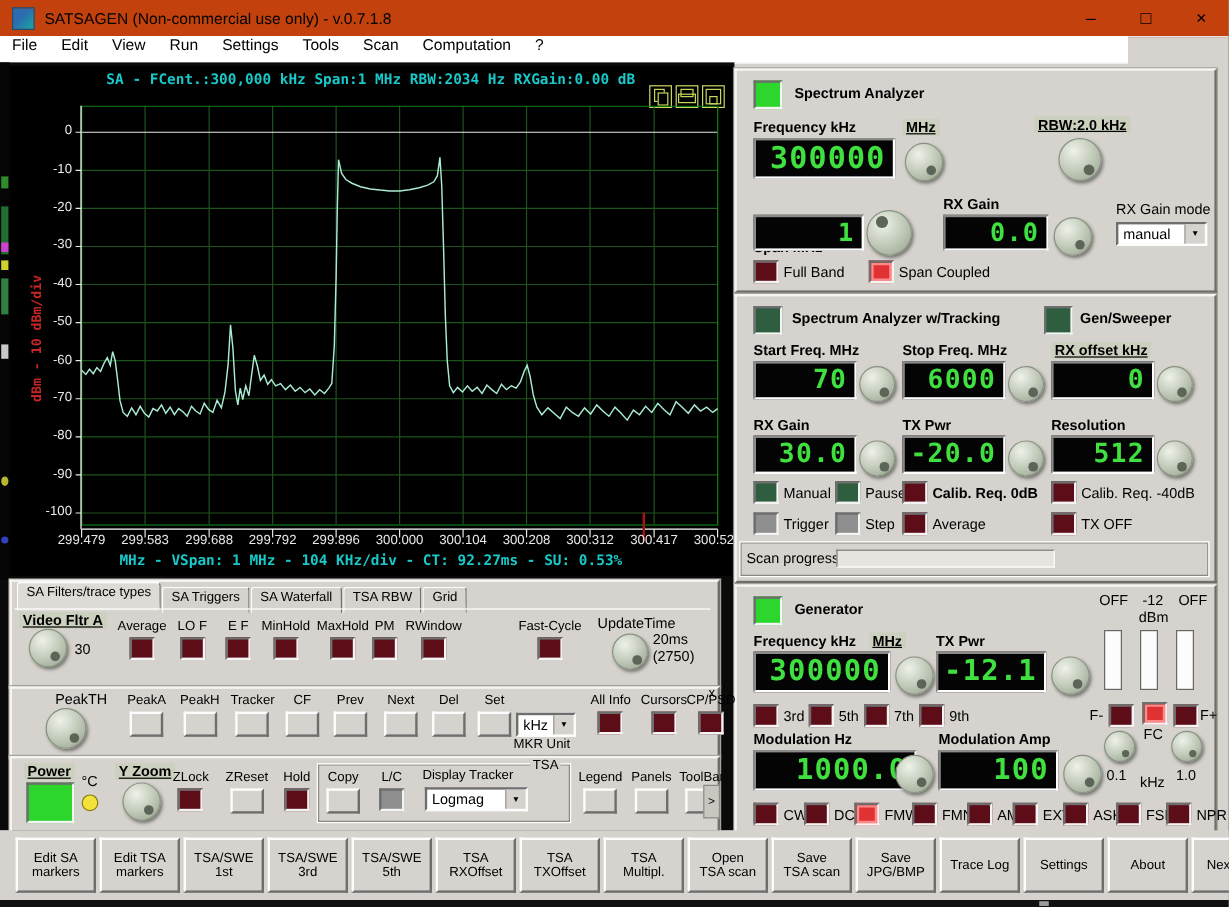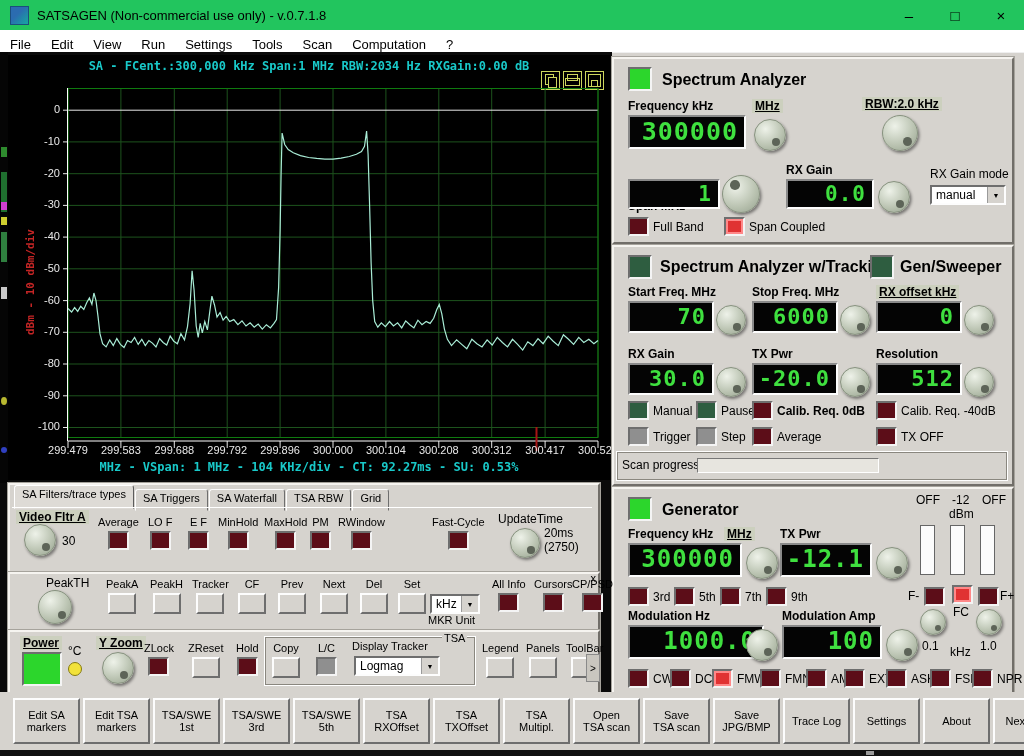--- a/index.html
+++ b/index.html
@@ -1,25 +1,25 @@
 <!DOCTYPE html>
 <html><head>
 <meta charset="utf-8">
 <style>
   html,body{margin:0;padding:0;}
   body{width:1024px;height:756px;position:relative;overflow:hidden;background:#d6d3ce;
        font-family:"Liberation Sans",sans-serif;color:#000;font-size:12px;}
   .abs{position:absolute;}
   
-  #titlebar{left:0;top:0;width:1024px;height:30px;background:#22c55e;border-bottom:1px solid #e3e3e3;display:flex;align-items:center;}
+  #titlebar{left:0;top:0;width:1024px;height:30px;background:#c2410c;border-bottom:1px solid #e3e3e3;display:flex;align-items:center;}
   #app-icon{width:17px;height:17px;margin:0 8px 0 10px;background:linear-gradient(135deg,#2b6cb0 40%,#16a8a0);border:1px solid #1b4f7d;}
   #title-text{font-size:13px;}
   #win-controls{margin-left:auto;display:flex;height:100%;}
   .winbtn{width:46px;height:100%;display:flex;align-items:center;justify-content:center;font-size:15px;}
-  #menubar{left:0;top:30px;width:1024px;height:22px;background:#fff;display:flex;align-items:flex-end;border-bottom:1px solid #efefef;}
+  #menubar{left:0;top:30px;width:940px;height:22px;background:#fff;display:flex;align-items:flex-start;border-bottom:1px solid #efefef;}
   .mitem{padding:0 10px;font-size:13px;}
   #content-bg{left:0;top:52px;width:612px;height:640px;background:#0a0a0a;}
   #bottom-strip{left:0;top:750px;width:1024px;height:6px;background:#101010;}
   
   #plot-panel{left:8px;top:55px;width:602px;height:425px;background:#000;}
   #plot-header{left:0;top:4px;width:100%;text-align:center;color:#19c9c9;font-family:"DejaVu Sans Mono",monospace;font-weight:bold;font-size:12px;}
   #plot-icons{right:6px;top:16px;display:flex;gap:3px;}
   .picon{width:17px;height:17px;border:1px solid #cdd65e;color:#cdd65e;position:relative;background:#000;}
   .picon i{position:absolute;border:1px solid #cdd65e;}
   #plot-svg{left:54px;top:33px;}
@@ -41,21 +41,21 @@
   .knob .dot{position:absolute;left:58%;bottom:12%;width:27%;height:27%;border-radius:50%;background:#5d6458;}
   .chk{position:absolute;display:flex;align-items:center;gap:4px;font-size:12px;white-space:nowrap;}
   .vchk,.vbtn{position:absolute;display:flex;flex-direction:column;align-items:center;gap:3px;font-size:11px;white-space:nowrap;}
   .box{width:17px;height:15px;border:2px solid;border-color:#6e6e6e #f4f4f4 #f4f4f4 #6e6e6e;background:#8f8f8f;display:inline-block;box-sizing:content-box;}
   [data-state="darkred"]>.box{background:#5c0d18;}
   [data-state="red"]>.box{background:#e03232;box-shadow:inset 0 0 0 2px #f88;}
   [data-state="darkgreen"]>.box{background:#2e5d40;}
   [data-state="gray"]>.box{background:#8f8f8f;}
   [data-bold="true"]{font-weight:bold;}
   .ind{position:absolute;width:20px;height:20px;border:2px solid;border-color:#6e6e6e #f4f4f4 #f4f4f4 #6e6e6e;}
-  .ptitle{position:absolute;font-weight:bold;font-size:16px;white-space:nowrap;}
+  .ptitle{position:absolute;font-weight:bold;font-size:12px;white-space:nowrap;}
   .sbtn{width:24px;height:17px;background:#d6d3ce;border:2px solid;border-color:#fdfdfd #6e6e6e #6e6e6e #fdfdfd;display:inline-block;}
   .sel{position:absolute;height:20px;background:#fff;border:2px solid;border-color:#6e6e6e #fdfdfd #fdfdfd #6e6e6e;display:flex;align-items:center;padding-left:4px;font-size:12px;box-sizing:border-box;}
   .sarrow{margin-left:auto;width:16px;height:100%;background:#d6d3ce;border-left:1px solid #9a9a9a;display:flex;align-items:center;justify-content:center;font-size:7px;}
   .vslider{position:absolute;width:13px;height:48px;background:#fcfcfc;border:1px solid #666;}
   .groupbox{position:absolute;border:1px solid #fff;box-shadow:0 0 0 1px #8a877f inset;}
   
   .tab{height:18px;padding:2px 7px 0 7px;font-size:11px;background:#d6d3ce;border:1px solid;border-color:#fdfdfd #6e6e6e transparent #fdfdfd;border-radius:3px 3px 0 0;margin-right:1px;white-space:nowrap;}
   .tab.active{background:#dedbd6;position:relative;top:-2px;height:20px;border-color:#fff #5c5c5c transparent #fff;}
   #toolbar{left:0;top:692px;width:1024px;height:58px;background:#d6d3ce;display:flex;gap:3px;padding:6px 0 0 13px;box-sizing:border-box;}
   .tbtn{width:63px;height:42px;background:#d6d3ce;border:2px solid;border-color:#fdfdfd #6e6e6e #6e6e6e #fdfdfd;

